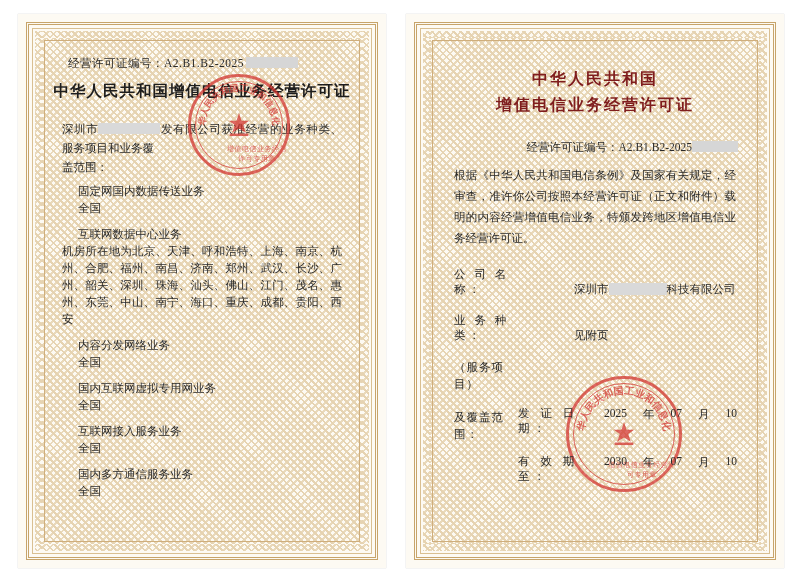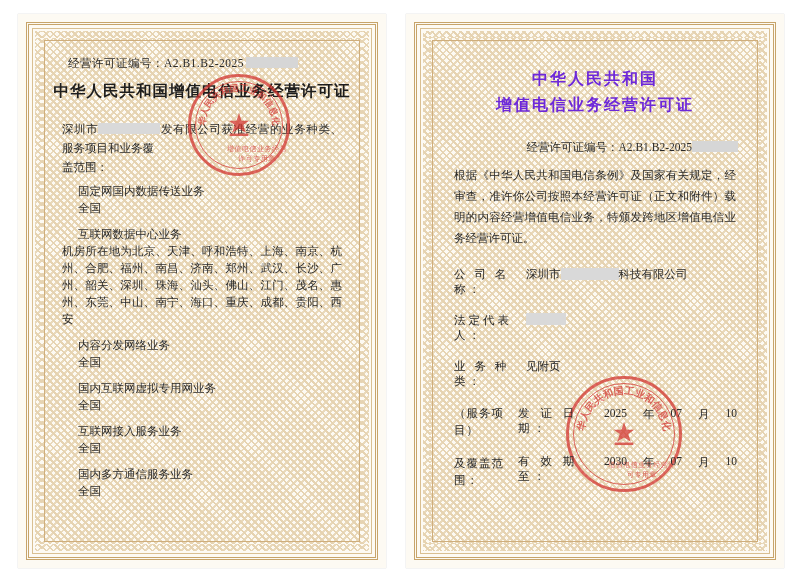--- a/index.html
+++ b/index.html
@@ -130,21 +130,21 @@
     text-align: justify;
   }
   .biz-detail.wide { margin-left: 0; }
 
   
   .title-right {
     text-align: center;
     margin-top: 20px;
     font-weight: bold;
     letter-spacing: 2px;
-    color: #6d28d9;
+    color: #7f1d1d;
   }
   .title-right .l1 { font-size: 16px; line-height: 26px; }
   .title-right .l2 { font-size: 16px; line-height: 26px; }
 
   .lic-no-right {
     font-size: 11.5px;
     margin: 22px 14px 0 0;
     text-align: right;
   }
   .lic-no-right .masked {
@@ -160,22 +160,23 @@
     margin: 10px 16px 0 16px;
     text-align: justify;
     text-indent: 0;
   }
   .fields {
     margin: 18px 16px 0 16px;
     font-size: 11.5px;
   }
   .field-row {
     display: flex;
-    align-items: flex-start;
+    align-items: flex-end;
     margin-bottom: 16px;
+    gap: 48px;
   }
   .field-label {
     width: 72px;
     flex: none;
     letter-spacing: 3px;
   }
   .field-value { flex: 1; }
   .field-value .masked {
     display: inline-block;
     width: 58px;
@@ -359,26 +360,20 @@
       <div class="para-right">根据《中华人民共和国电信条例》及国家有关规定，经审查，准许你公司按照本经营许可证（正文和附件）载明的内容经营增值电信业务，特颁发跨地区增值电信业务经营许可证。</div>
 
       <div class="fields">
         <div class="field-row">
           <div class="field-label">公 司 名 称：</div>
           <div class="field-value">
             <span>深圳市</span><span class="masked"></span><span>科技有限公司</span>
           </div>
         </div>
         <div class="field-row">
-          <div class="field-label">法定代表人：</div>
-          <div class="field-value">
-            <span class="masked sm"></span>
-          </div>
-        </div>
-        <div class="field-row">
           <div class="field-label">业 务 种 类：</div>
           <div class="field-value">见附页</div>
         </div>
         <div class="field-row">
           <div class="field-label-multi">（服务项目）</div>
           <div class="field-value"></div>
         </div>
         <div class="field-row">
           <div class="field-label-multi">及覆盖范围：</div>
           <div class="field-value"></div>

